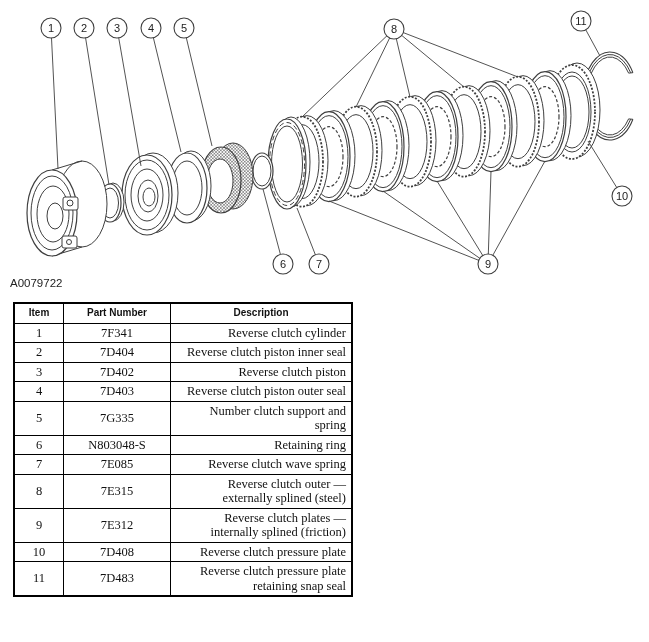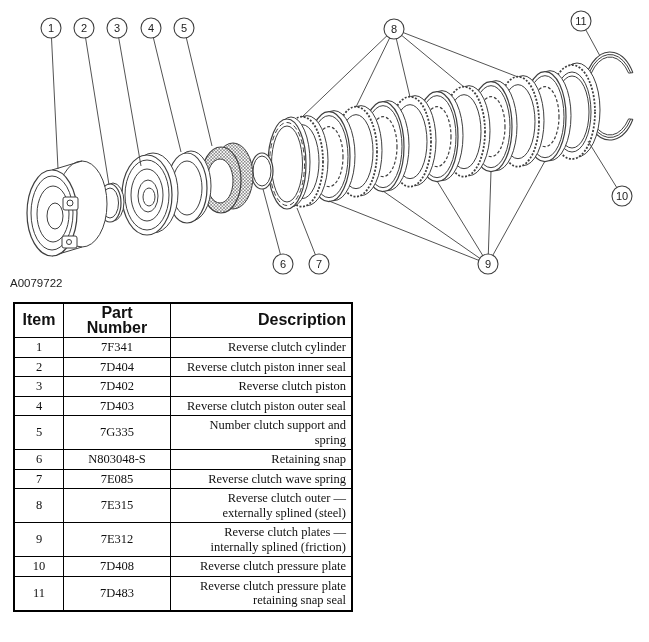--- a/index.html
+++ b/index.html
@@ -3,26 +3,26 @@
 <meta charset="utf-8">
 <style>
   html,body{margin:0;padding:0;background:#fff;}
   #page{position:relative;width:649px;height:642px;background:#fff;overflow:hidden;
         font-family:"Liberation Sans",sans-serif;}
   #figure-svg{position:absolute;left:0;top:0;}
   #parts-table{position:absolute;left:13px;top:302px;border-collapse:collapse;
         table-layout:fixed;width:320px;background:#fff;color:#111;
         font-family:"Liberation Serif",serif;font-size:12.5px;line-height:14.5px;}
   #parts-table th{font-family:"Liberation Sans",sans-serif;font-weight:bold;
-        font-size:16px;border:1px solid #000;padding:2px 5px;background:#fff;}
+        font-size:10px;border:1px solid #000;padding:2px 5px;background:#fff;}
   #parts-table td{border:1px solid #000;padding:2px 5px;vertical-align:middle;}
   #parts-table{border:2px solid #000;}
   th.col-item{width:38px;text-align:center;}
   th.col-pn{width:96px;}
-  th.col-desc{width:170px;text-align:right;margin-top:26px;}
+  th.col-desc{width:170px;text-align:center;margin-top:26px;}
   td.item-cell{text-align:center;}
   td.part-number-cell{text-align:center;}
   td.description-cell{text-align:right;}
   .callout-number{font-family:"Liberation Sans",sans-serif;font-size:11px;fill:#222;}
   .figure-id{font-family:"Liberation Sans",sans-serif;font-size:11.5px;fill:#222;}
 </style>
 </head>
 <body>
 
 <div id="page">
@@ -248,21 +248,21 @@
           <td class="description-cell">Reverse clutch piston outer seal</td>
         </tr>
         <tr>
           <td class="item-cell">5</td>
           <td class="part-number-cell">7G335</td>
           <td class="description-cell">Number clutch support and spring</td>
         </tr>
         <tr>
           <td class="item-cell">6</td>
           <td class="part-number-cell">N803048-S</td>
-          <td class="description-cell">Retaining snap</td>
+          <td class="description-cell">Retaining ring</td>
         </tr>
         <tr>
           <td class="item-cell">7</td>
           <td class="part-number-cell">7E085</td>
           <td class="description-cell">Reverse clutch wave spring</td>
         </tr>
         <tr>
           <td class="item-cell">8</td>
           <td class="part-number-cell">7E315</td>
           <td class="description-cell">Reverse clutch outer — externally splined (steel)</td>

